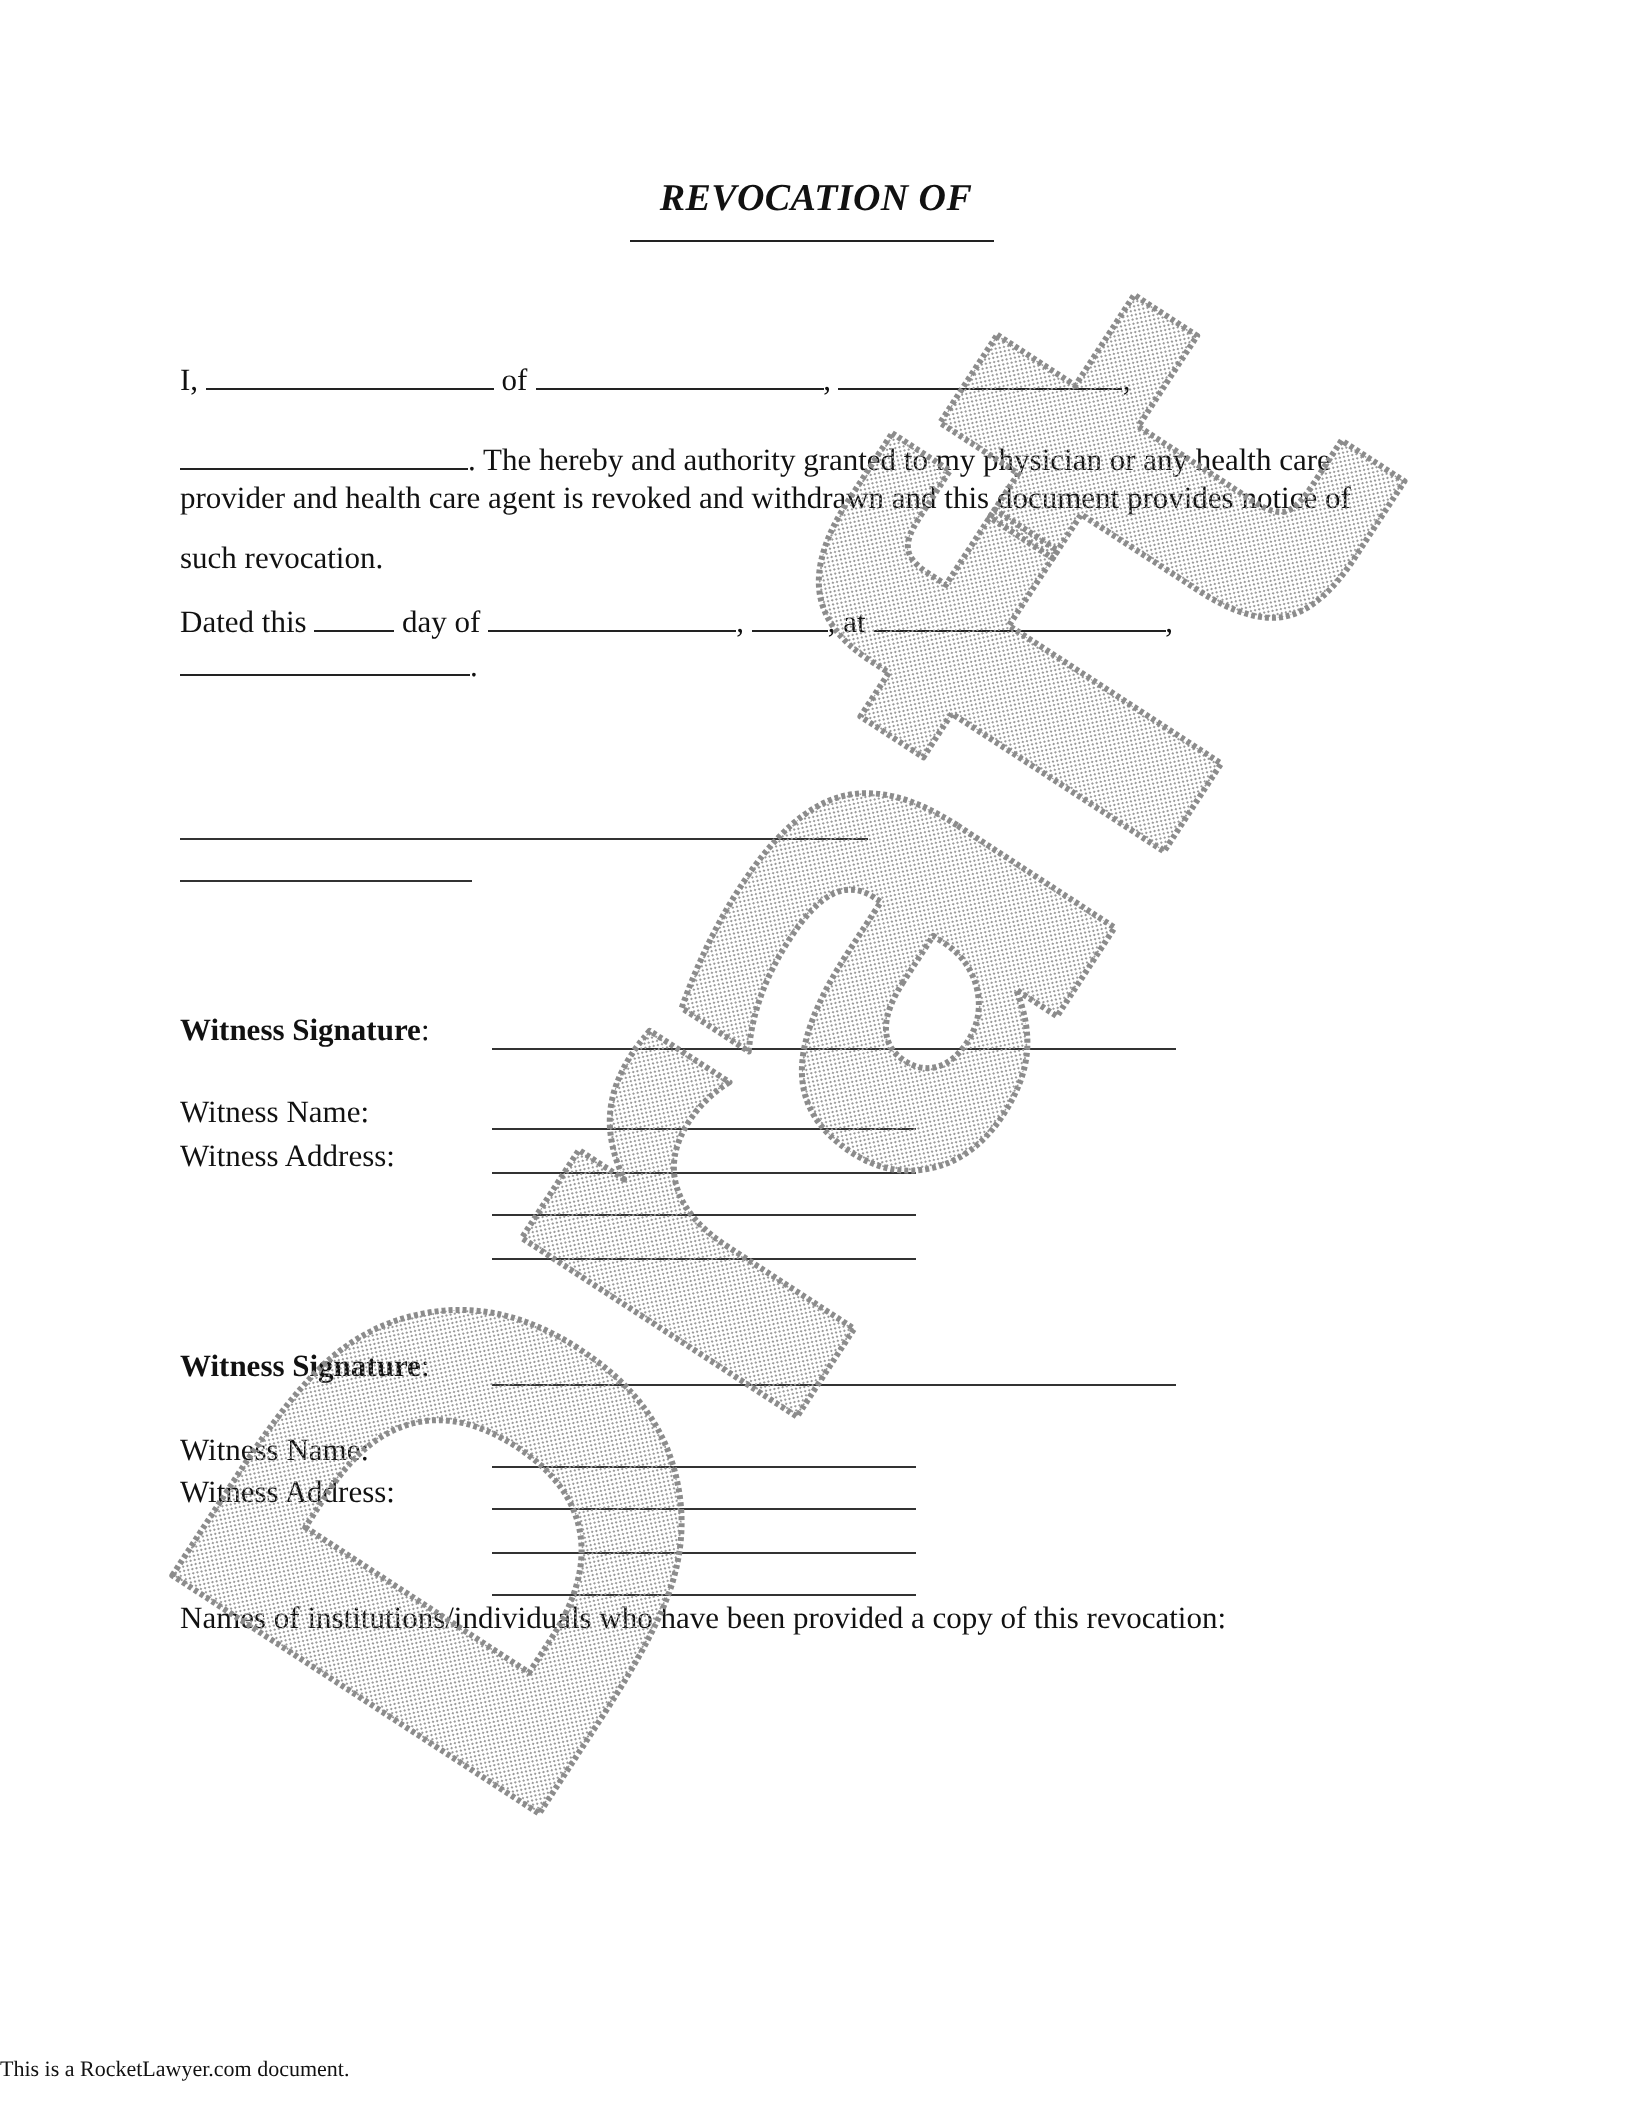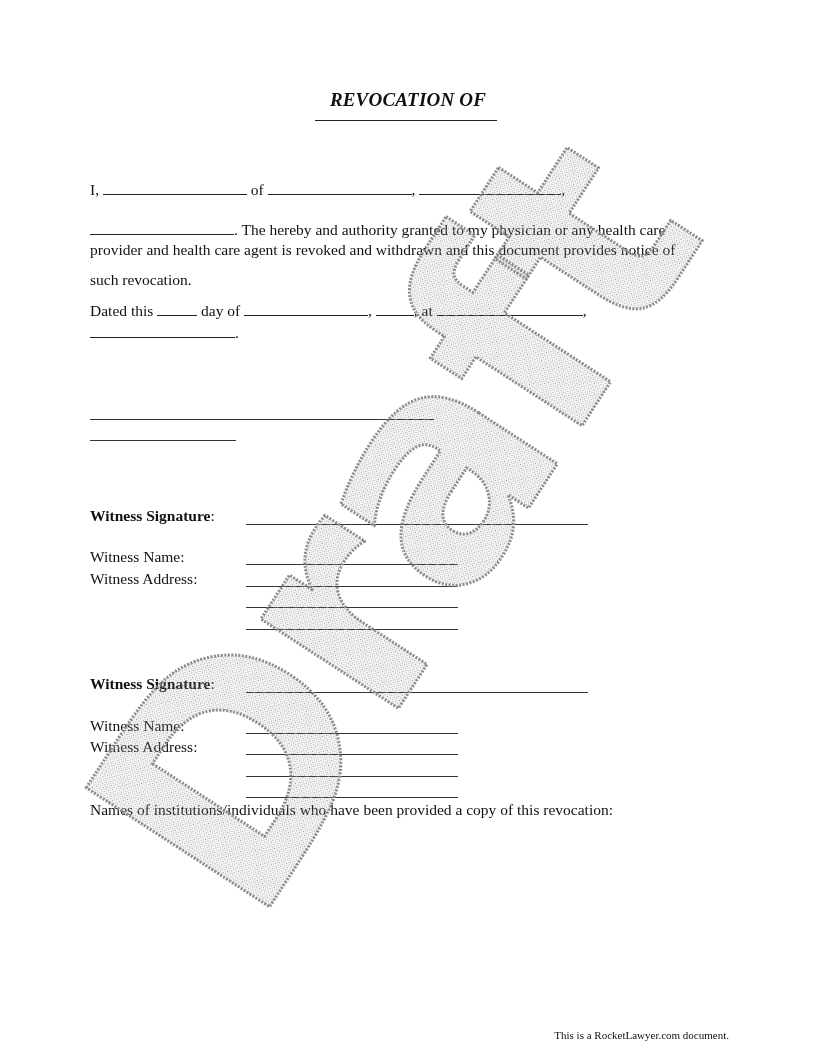--- a/index.html
+++ b/index.html
@@ -64,23 +64,22 @@
       font-size: 15.5px;
       line-height: 20px;
       white-space: nowrap;
     }
     .label.bold { font-weight: bold; }
     .footer {
       position: absolute;
       left: 0;
       width: 712px;
       top: 1029px;
-      text-align: right;
+      text-align: left;
       font-size: 11px;
-      margin-left: 17px;
     }
     .watermark {
       position: absolute;
       left: 0; top: 0;
       width: 816px;
       height: 1056px;
       pointer-events: none;
     }
   </style>
 </head>

